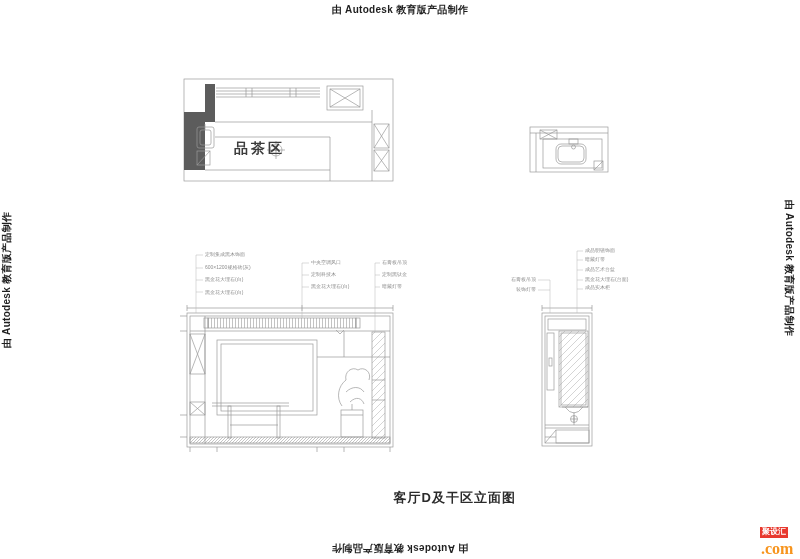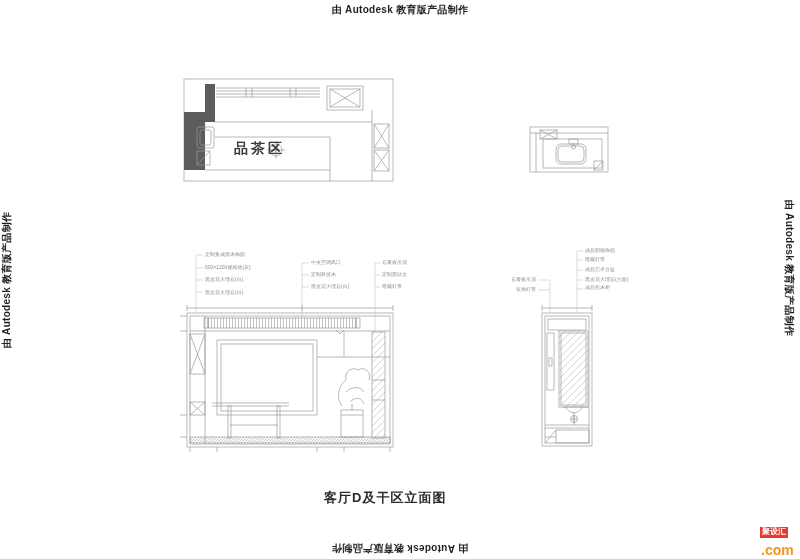--- a/index.html
+++ b/index.html
@@ -18,35 +18,35 @@
   .wm-right{top:261px;left:714px;width:150px;text-align:center;transform:rotate(90deg);}
   .room-label{
     position:absolute;left:234px;top:140px;font-size:14px;font-weight:600;
     color:#3c3c3c;letter-spacing:3px;white-space:nowrap;
   }
   .ann{
     position:absolute;font-size:5px;line-height:1;color:#8f8f8f;white-space:nowrap;
   }
   .ann-r{text-align:right;width:40px;}
   .sheet-title{
-    position:absolute;left:324px;top:489px;width:200px;text-align:left;
+    position:absolute;left:316px;top:489px;width:200px;text-align:right;
     font-size:13px;font-weight:bold;color:#2b2b2b;letter-spacing:1px;white-space:nowrap;
   }
   .logo{position:absolute;left:694px;top:526px;width:102px;height:31px;}
   .logo-name{
     position:absolute;left:0;bottom:-3px;font-size:27px;font-weight:bold;
     color:#8dc63f;letter-spacing:-1px;font-family:"DejaVu Sans",sans-serif;
   }
   .logo-badge{
     position:absolute;left:66px;top:1px;background:#e8392e;color:#ffffff;
     font-size:8px;font-weight:bold;padding:1px 2px;line-height:1.1;white-space:nowrap;
   }
   .logo-tld{
-    position:absolute;left:67px;bottom:-1px;color:#f7941d;font-size:14px;
-    font-weight:bold;font-family:Liberation Sans, sans-serif;
+    position:absolute;left:67px;bottom:-1px;color:#f7941d;font-size:16px;
+    font-weight:bold;font-family:Liberation Serif, serif;
   }
 </style>
 </head>
 <body>
 
 <div class="canvas">
 
   <svg width="800" height="559" viewBox="0 0 800 559">
     <defs>
       <pattern id="vh" width="3" height="10" patternUnits="userSpaceOnUse">

